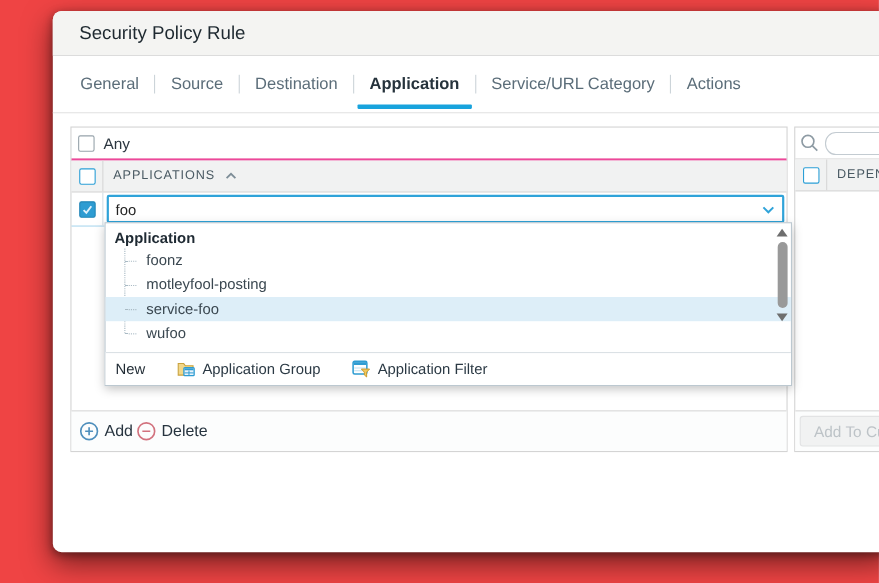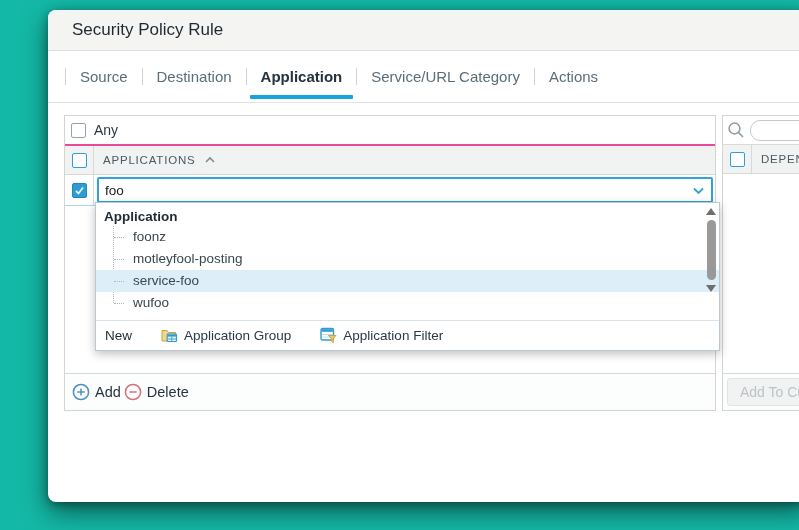--- a/index.html
+++ b/index.html
@@ -1,17 +1,17 @@
 <!DOCTYPE html>
 <html><head>
 <meta charset="utf-8">
 <style>
   html,body{margin:0;padding:0;width:799px;height:530px;overflow:hidden;
     font-family:"Liberation Sans",sans-serif;}
-  .stage{position:relative;width:799px;height:530px;background:#14b8a6;overflow:hidden;}
+  .stage{position:relative;width:799px;height:530px;background:#ef4444;overflow:hidden;}
   .dialog{position:absolute;left:48px;top:10px;width:762px;height:492px;background:#fff;
     border-radius:8px;box-shadow:0 10px 26px rgba(0,0,0,.5),0 2px 8px rgba(0,0,0,.35);}
   .titlebar{height:40px;background:#f4f4f2;border-bottom:1px solid #dcdcdc;
     border-radius:8px 8px 0 0;display:flex;align-items:center;padding:0 24px;}
   .title{font-size:17px;color:#1e2930;}
   .tabstrip{height:51px;border-bottom:1px solid #e3e3e3;display:flex;align-items:center;padding:0 14px;}
   .tab{font-size:15px;color:#5b6d79;padding:0 11px;height:100%;display:flex;align-items:center;position:relative;}
   .tab.active{color:#26333c;font-weight:bold;}
   .tab.active::after{content:"";position:absolute;left:0;right:0;bottom:3px;height:4px;background:#18a3dd;border-radius:1px;}
   .tab-sep{width:1px;height:17px;background:#ccd4d9;margin:0 3px;}
@@ -61,20 +61,23 @@
 <body>
 
 <div class="stage">
   <div class="dialog">
 
     <div class="titlebar">
       <span class="title">Security Policy Rule</span>
     </div>
 
     <div class="tabstrip">
+      <div class="tab">
+          <span>General</span>
+        </div>
       <div class="tab-sep"></div>
       <div class="tab">
           <span>Source</span>
         </div>
       <div class="tab-sep"></div>
       <div class="tab">
           <span>Destination</span>
         </div>
       <div class="tab-sep"></div>
       <div class="tab active">

